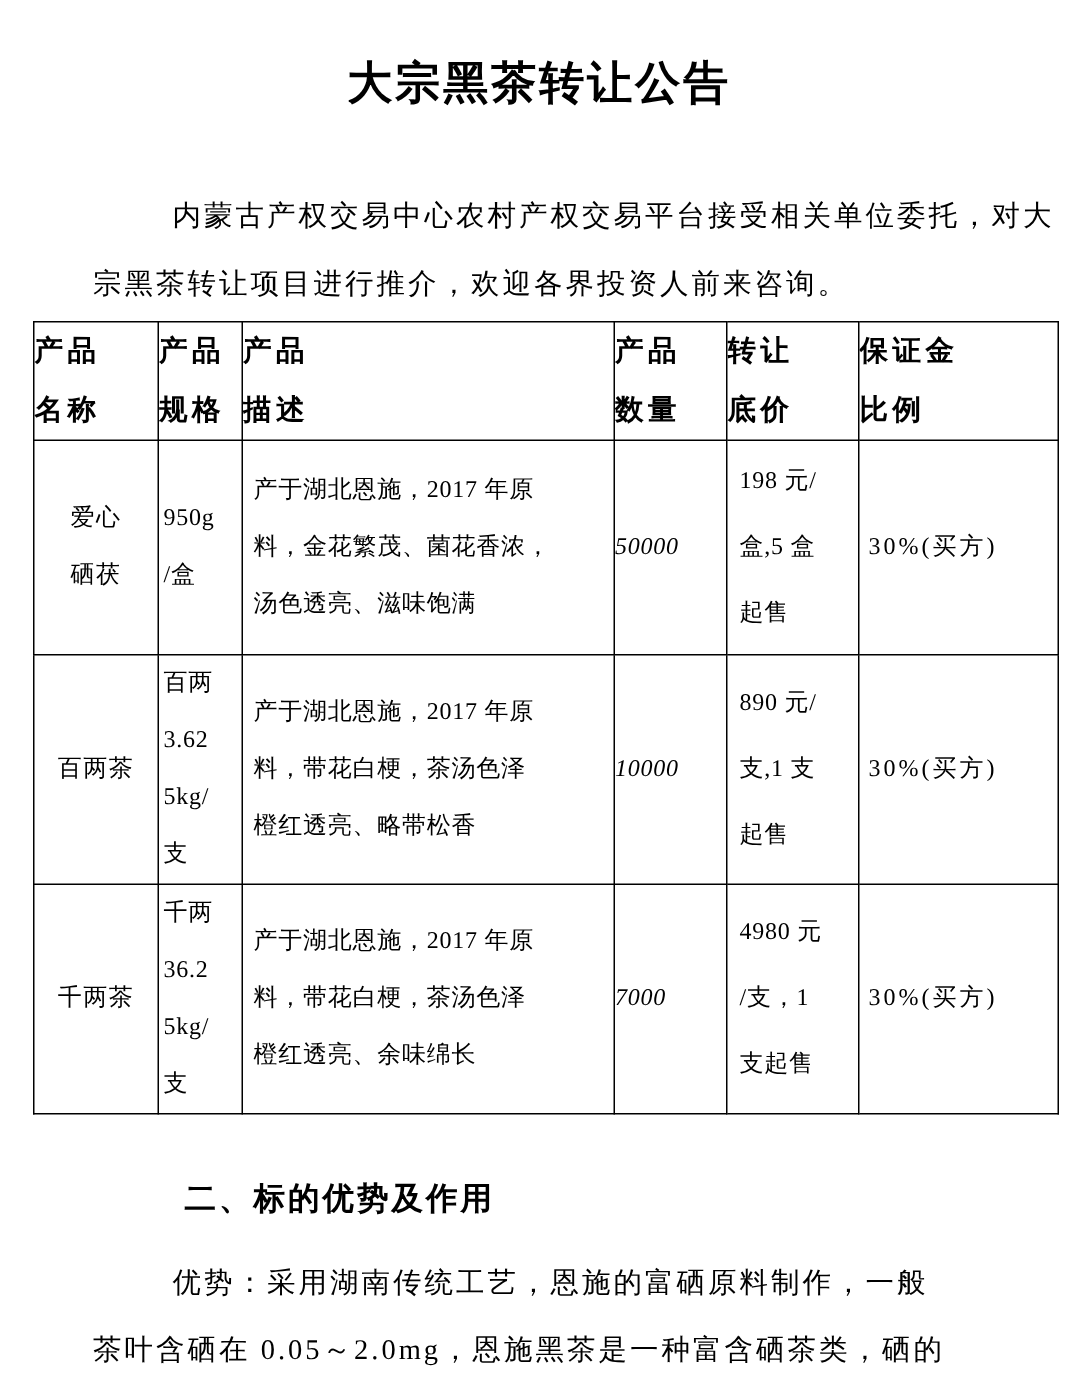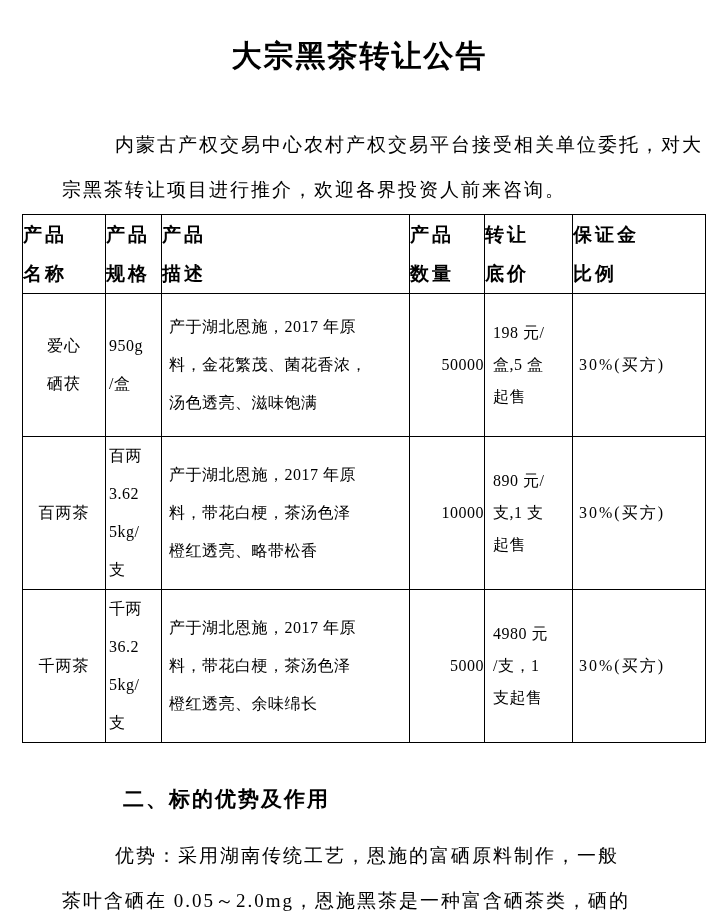--- a/index.html
+++ b/index.html
@@ -76,22 +76,22 @@
     font-weight: 400;
   }
   tr.hdr   { height: 78px; }
   tr.row-1 { height: 143px; }
   tr.row-2 { height: 152px; }
   tr.row-3 { height: 147px; }
 
   td.c-name { text-align: center; letter-spacing: 1px; }
   td.c-spec { text-align: left; padding-left: 3px; }
   td.c-desc { text-align: left; padding-left: 7px; line-height: 38px; }
-  td.c-qty  { text-align: right; }
-  td.c-price{ text-align: left; padding-left: 8px; line-height: 32px; }
+  td.c-qty  { text-align: left; font-style: italic; }
+  td.c-price{ text-align: left; padding-left: 8px; line-height: 44px; }
   td.c-dep  { text-align: left; padding-left: 6px; letter-spacing: 2px; }
 </style>
 </head>
 <body>
 
 <div class="page">
 
   <h1 class="doc-title">大宗黑茶转让公告</h1>
 
   <p class="para intro">内蒙古产权交易中心农村产权交易平台接受相关单位委托，对大
@@ -155,21 +155,21 @@
       </tr>
       <tr class="row-3">
         <td class="c-name">千两茶</td>
         <td class="c-spec">千两
 36.2
 5kg/
 支</td>
         <td class="c-desc">产于湖北恩施，2017 年原
 料，带花白梗，茶汤色泽
 橙红透亮、余味绵长</td>
-        <td class="c-qty">5000</td>
+        <td class="c-qty">7000</td>
         <td class="c-price">4980 元
 /支，1
 支起售</td>
         <td class="c-dep">30%(买方)</td>
       </tr>
     </tbody>
   </table>
 
   <h2 class="sec-heading sec2">二、标的优势及作用</h2>
 

